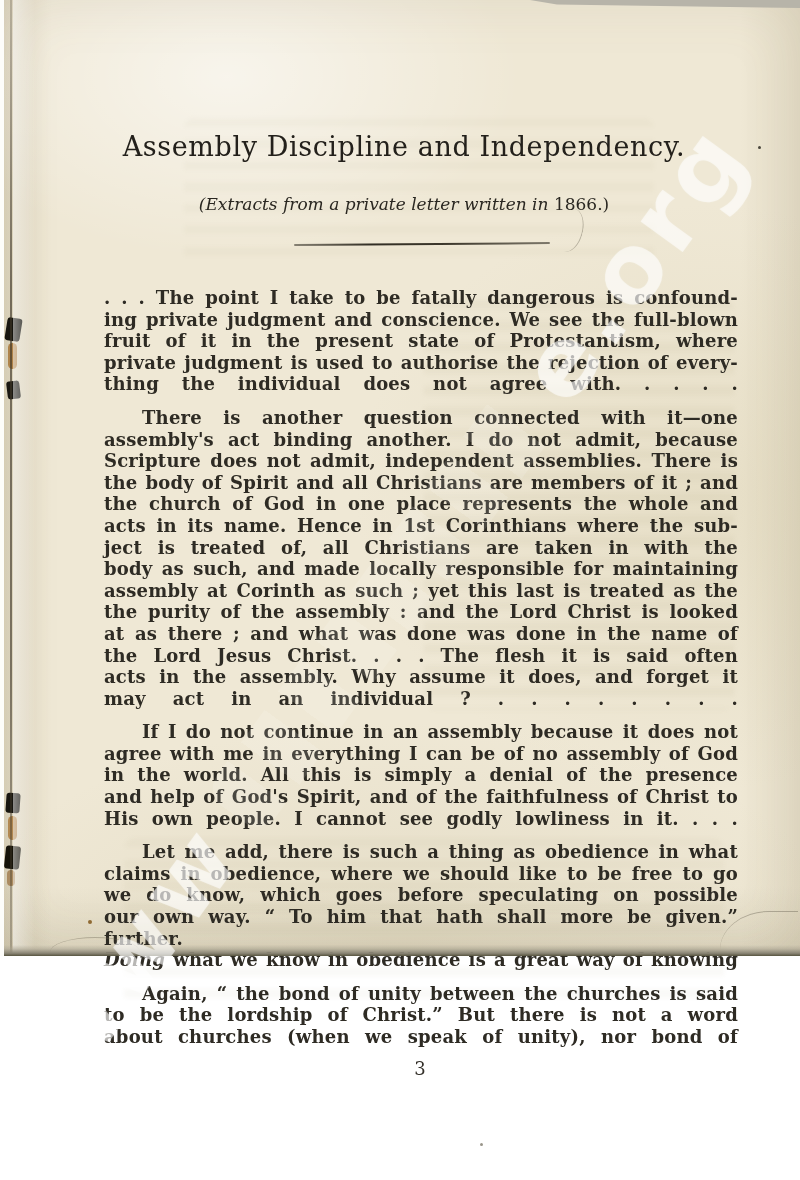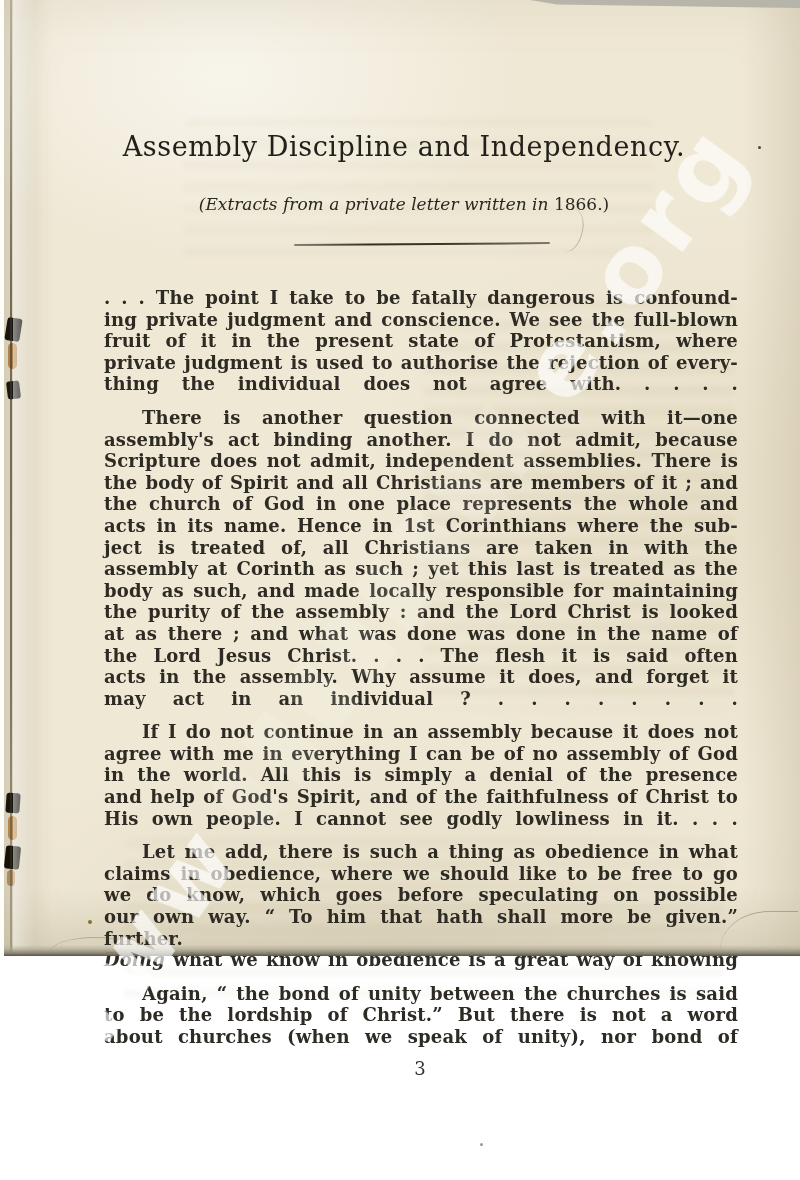--- a/index.html
+++ b/index.html
@@ -101,22 +101,22 @@
             <div class="line"><span>thing the individual does not agree with. . . . .</span></div>
           </div>
           <div class="para">
             <div class="line indent"><span>There is another question connected with it—one</span></div>
             <div class="line"><span>assembly's act binding another. I do not admit, because</span></div>
             <div class="line"><span>Scripture does not admit, independent assemblies. There is</span></div>
             <div class="line"><span>the body of Spirit and all Christians are members of it ; and</span></div>
             <div class="line"><span>the church of God in one place represents the whole and</span></div>
             <div class="line"><span>acts in its name. Hence in 1st Corinthians where the sub-</span></div>
             <div class="line"><span>ject is treated of, all Christians are taken in with the</span></div>
+            <div class="line"><span>body as such, and made locally responsible for maintaining</span></div>
             <div class="line"><span>assembly at Corinth as such ; yet this last is treated as the</span></div>
-            <div class="line"><span>body as such, and made locally responsible for maintaining</span></div>
             <div class="line"><span>the purity of the assembly : and the Lord Christ is looked</span></div>
             <div class="line"><span>at as there ; and what was done was done in the name of</span></div>
             <div class="line"><span>the Lord Jesus Christ. . . . The flesh it is said often</span></div>
             <div class="line"><span>acts in the assembly. Why assume it does, and forget it</span></div>
             <div class="line"><span>may act in an individual ? . . . . . . . .</span></div>
           </div>
           <div class="para">
             <div class="line indent"><span>If I do not continue in an assembly because it does not</span></div>
             <div class="line"><span>agree with me in everything I can be of no assembly of God</span></div>
             <div class="line"><span>in the world. All this is simply a denial of the presence</span></div>

